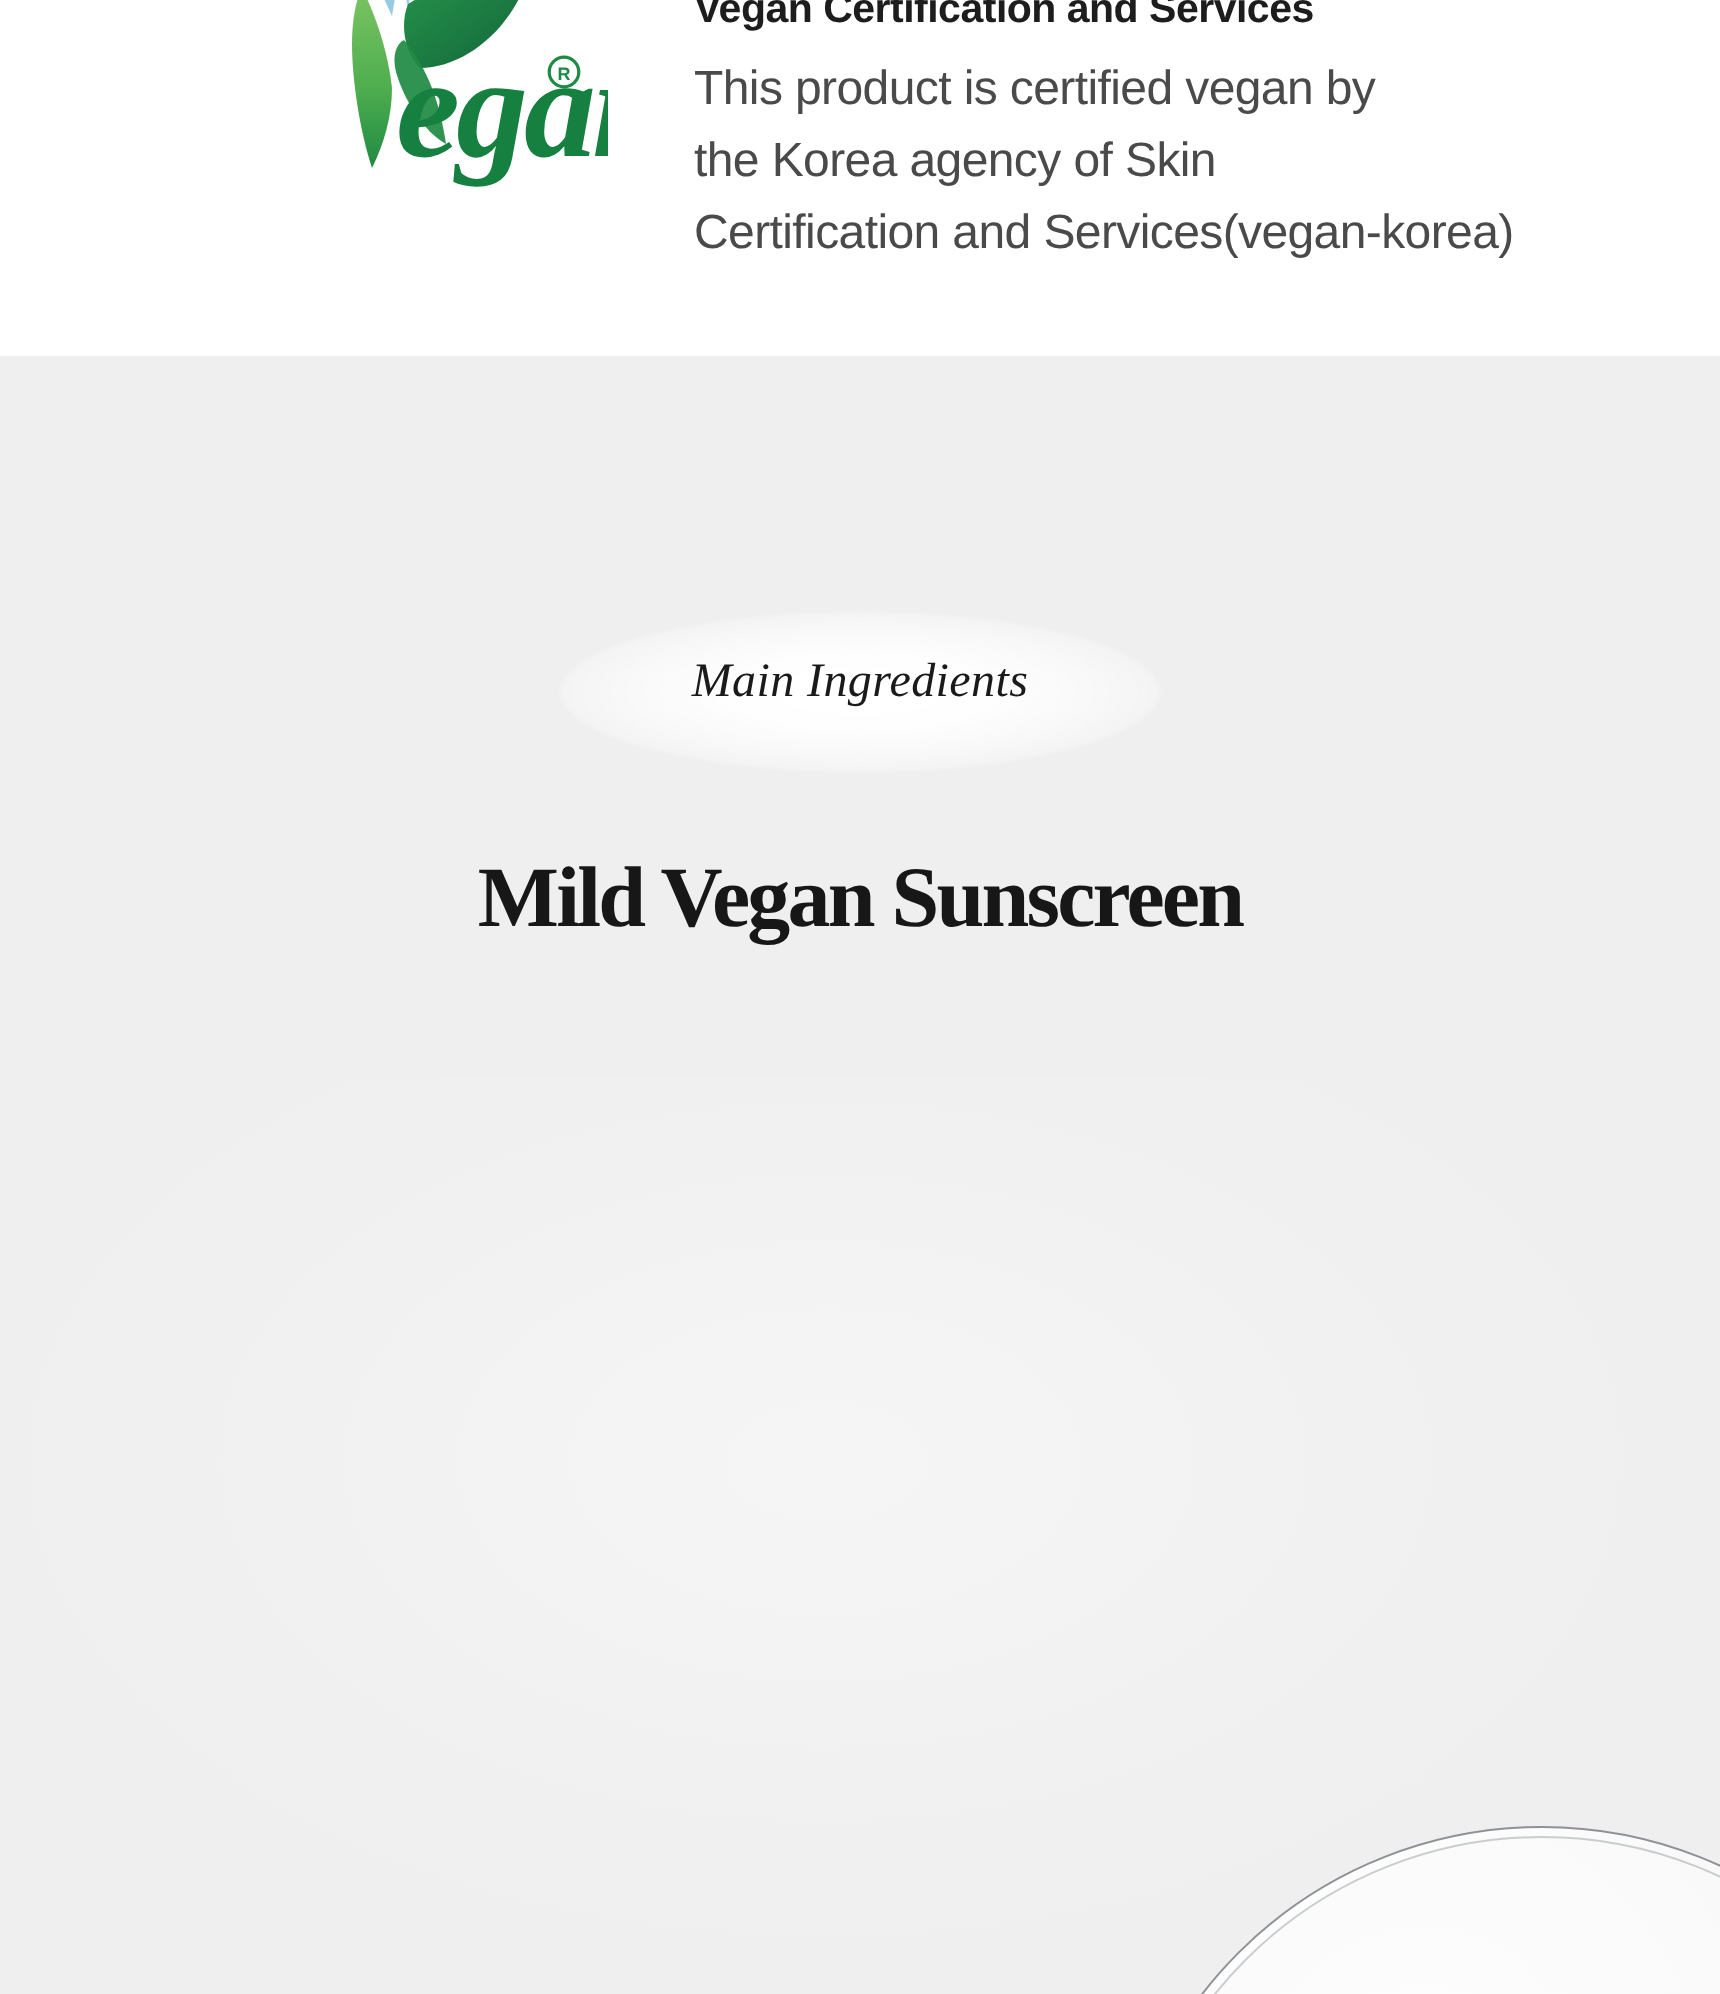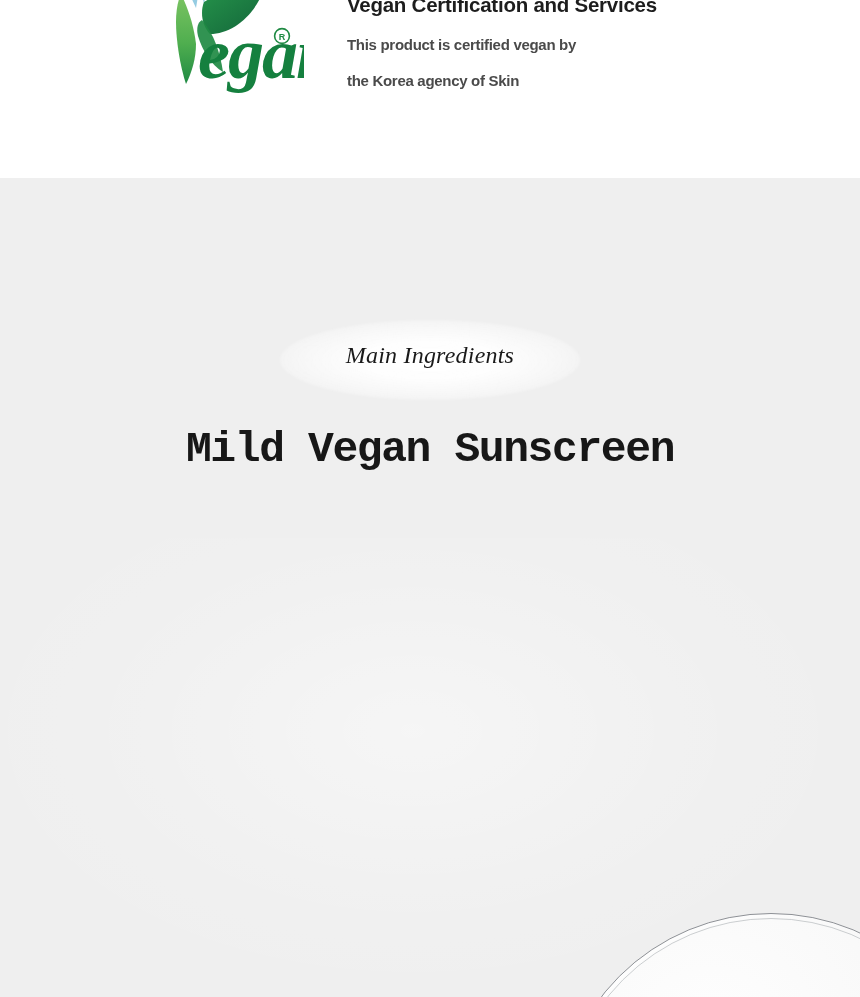--- a/index.html
+++ b/index.html
@@ -50,42 +50,42 @@
   .cert-title {
     font-size: 20.5px;
     font-weight: 700;
     color: #1d1d1d;
     letter-spacing: -0.25px;
     line-height: 38px;
     white-space: nowrap;
   }
   .cert-desc {
     margin-top: 3px;
-    font-size: 15px;
-    font-weight: 700;
+    font-size: 24px;
+    font-weight: 400;
     color: #4a4a4a;
     letter-spacing: -0.3px;
     line-height: 36px;
   }
   .cert-desc .ln { display: block; white-space: nowrap; }
 
   
   .ingredients-section {
     position: absolute;
     left: 0; top: 178px;
     width: 860px;
     height: 819px;
     background: #efefef;
     overflow: hidden;
   }
 
   
   .eyebrow-wrap {
     position: absolute;
-    left: 0; top: 142px;
+    left: 0; top: 128px;
     width: 860px;
     height: 80px;
   }
   .eyebrow-glow {
     position: absolute;
     left: 280px; top: 0px;
     width: 300px;
     height: 80px;
     border-radius: 50%;
     background: radial-gradient(ellipse at 50% 50%,
@@ -107,21 +107,21 @@
     color: #1a1a1a;
     letter-spacing: 0.2px;
   }
 
   
   .headline {
     position: absolute;
     left: 0; top: 238px;
     width: 860px;
     text-align: center;
-    font-family: Liberation Mono, monospace;
+    font-family: Liberation Serif, serif;
     font-weight: 700;
     font-size: 43px;
     line-height: 67px;
     color: #171717;
     letter-spacing: -1.4px;
   }
   .headline .hl { display: block; }
 
   
   .stage {
@@ -214,20 +214,21 @@
         </g>
         <text x="198" y="66" text-anchor="middle" font-family="'Liberation Sans', sans-serif" font-size="9" font-weight="700" fill="#1f8a43">R</text>
       </svg>
     </div>
 
     <div class="cert-copy">
       <h2 class="cert-title">Vegan Certification and Services</h2>
       <p class="cert-desc">
         <span class="ln">This product is certified vegan by</span>
         <span class="ln">the Korea agency of Skin</span>
+        <span class="ln">Certification and Services(vegan-korea)</span>
       </p>
     </div>
 
   </section>
 
   <section class="ingredients-section">
 
     <div class="eyebrow-wrap">
       <div class="eyebrow-glow"></div>
       <div class="eyebrow-text">Main Ingredients</div>

